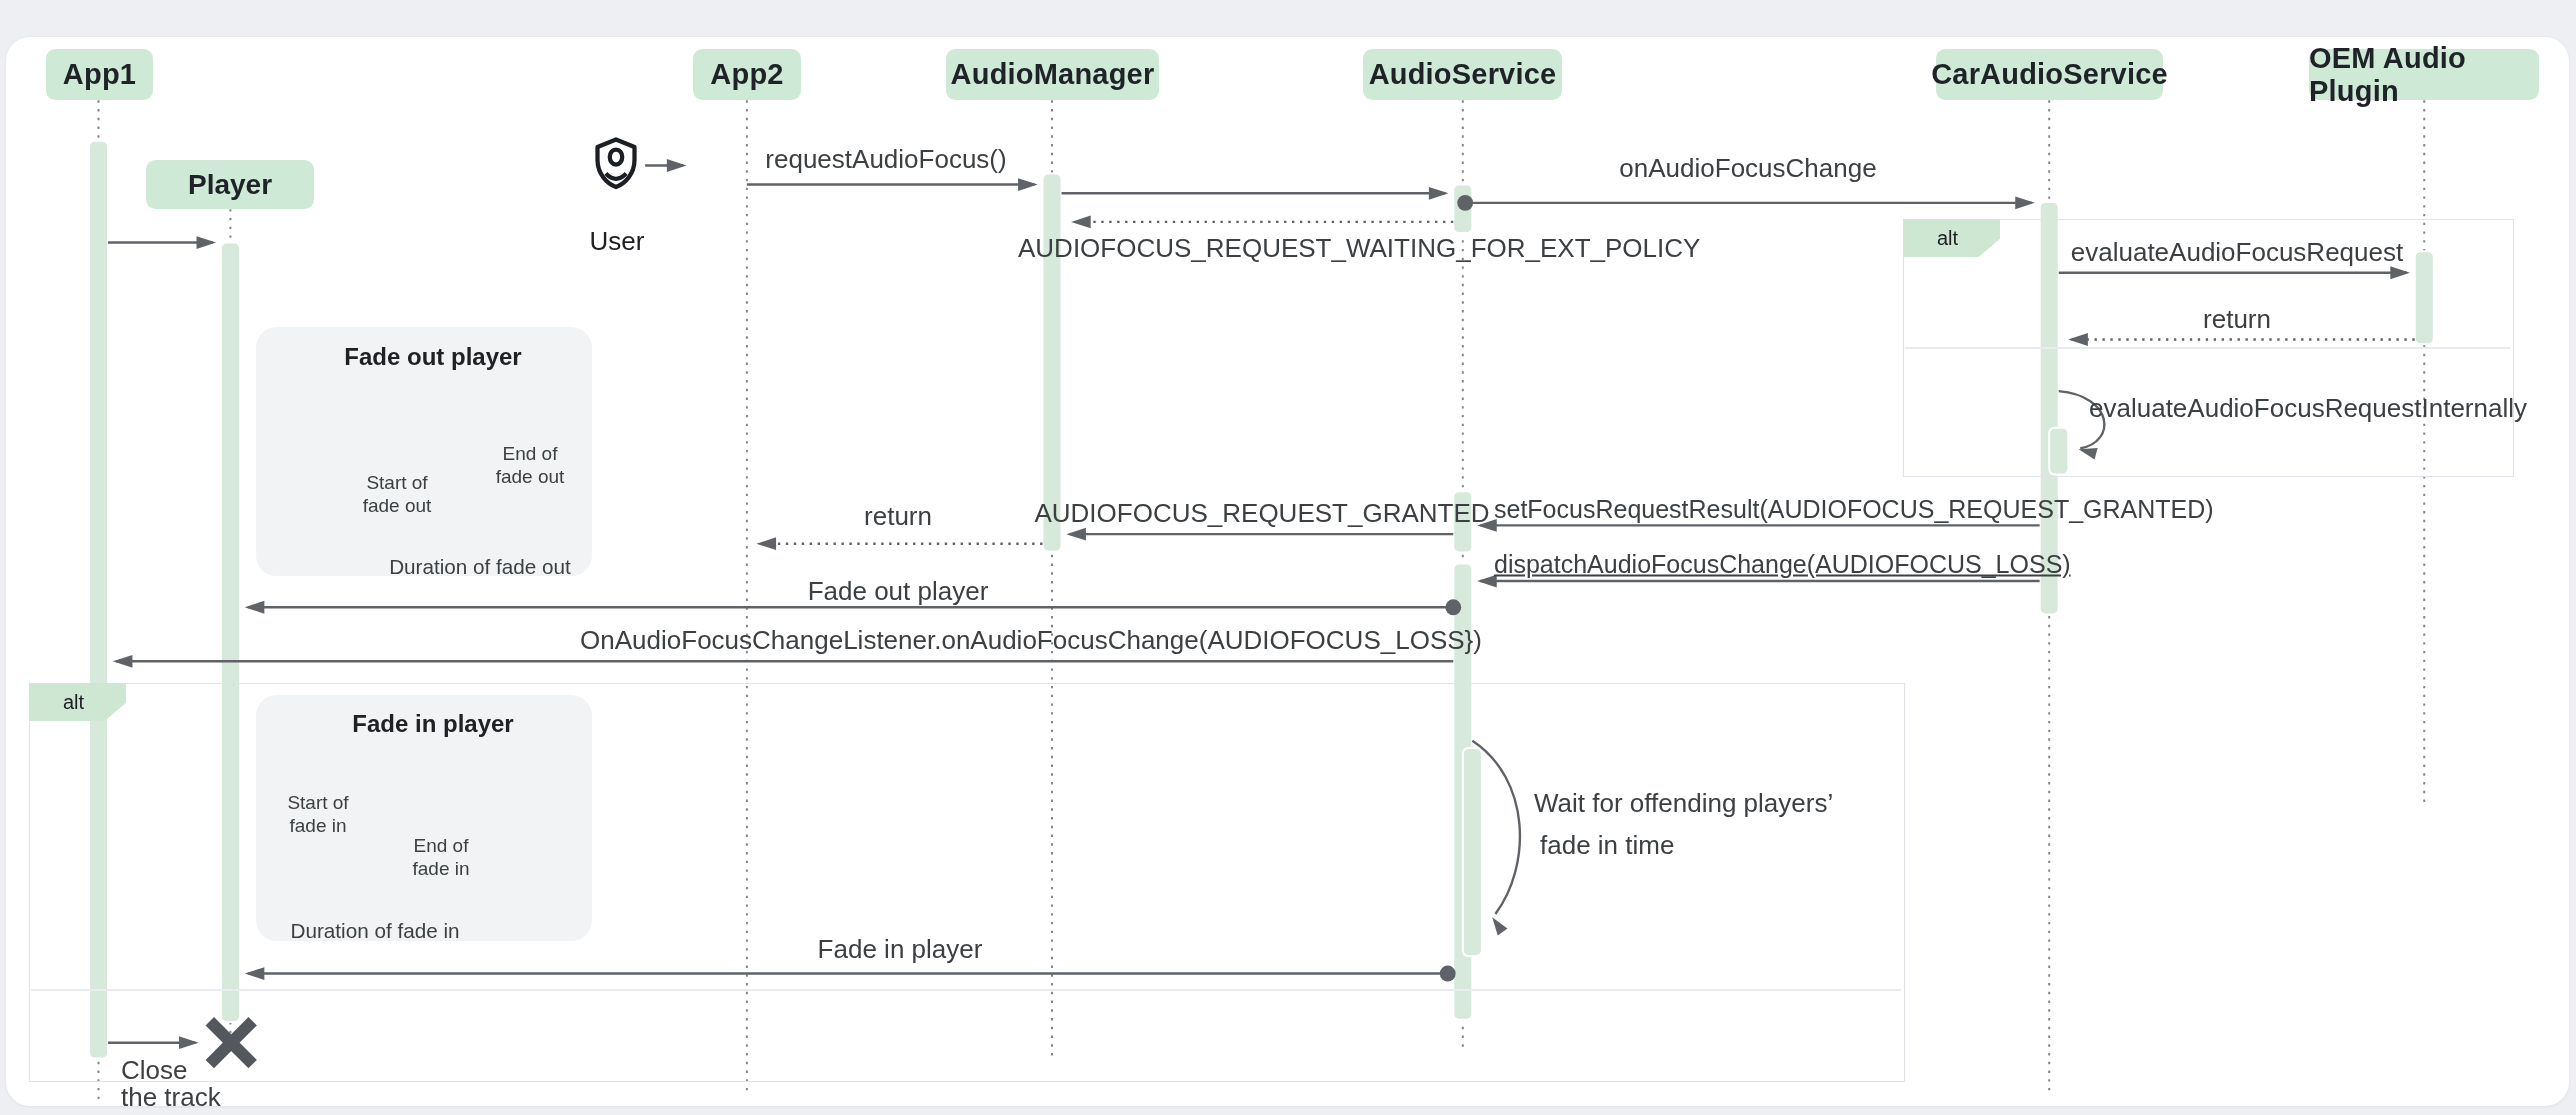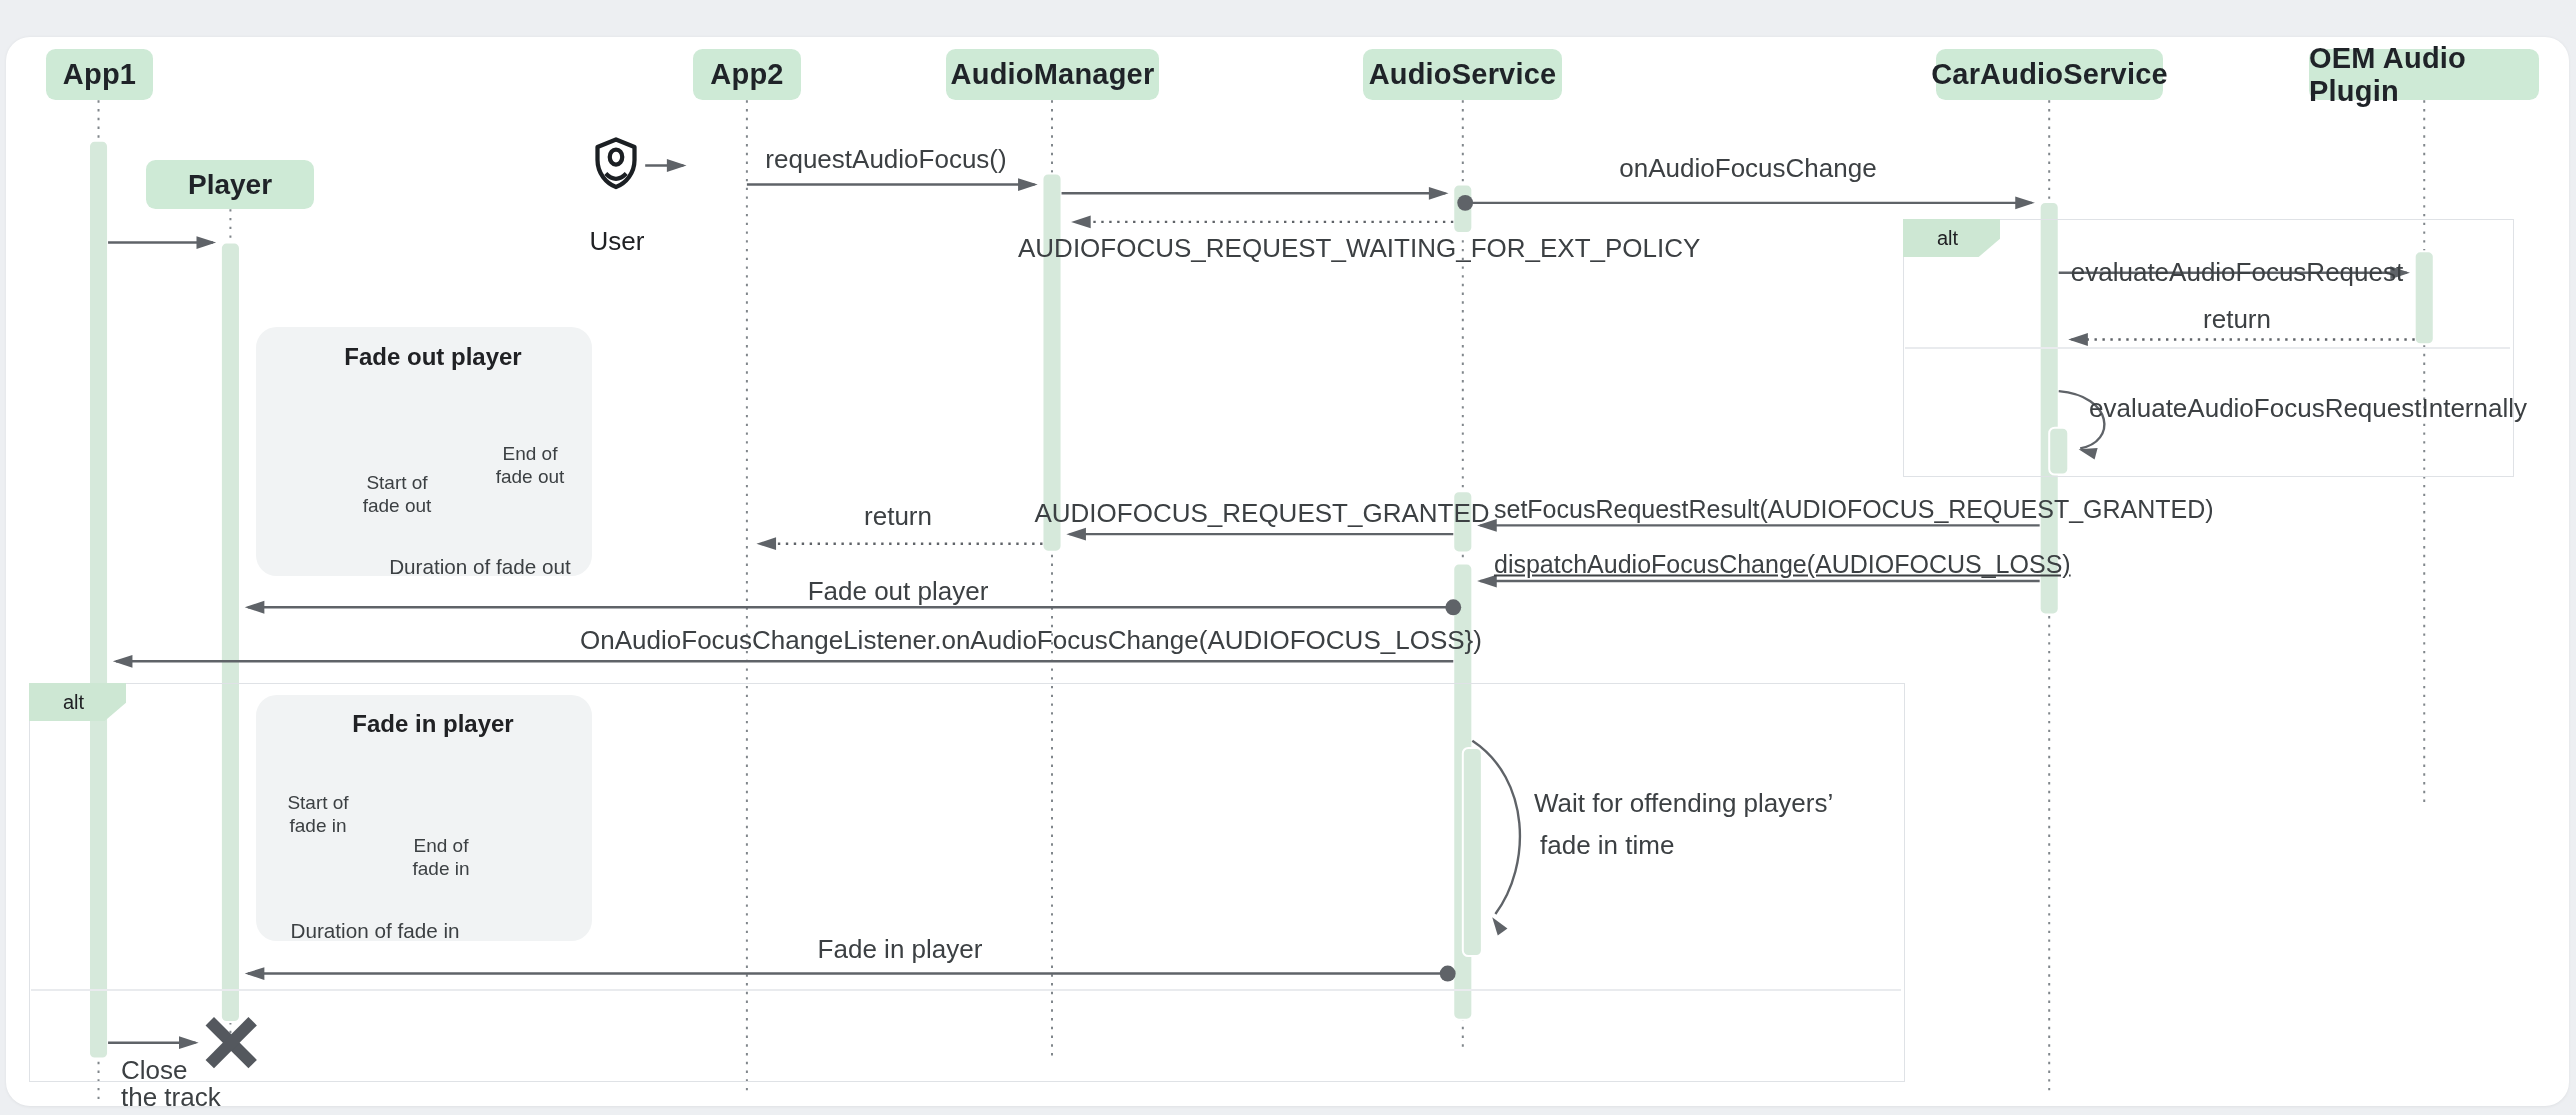--- a/index.html
+++ b/index.html
@@ -157,21 +157,21 @@
   <div class="inset-label" style="left:318px;top:814px;width:83px;">Start of fade in</div>
   <div class="inset-label" style="left:441px;top:857px;width:83px;">End of fade in</div>
   <div class="inset-duration" style="left:375px;top:931px;">Duration of fade in</div>
 
   <div class="wait-line" style="left:1534px;top:788px;">Wait for offending players’</div>
   <div class="wait-line" style="left:1540px;top:830px;">fade in time</div>
 
   <div class="msg" style="left:886px;top:159px;">requestAudioFocus()</div>
   <div class="msg" style="left:1748px;top:168px;">onAudioFocusChange</div>
   <div class="msg left" style="left:1018px;top:248px;">AUDIOFOCUS_REQUEST_WAITING_FOR_EXT_POLICY</div>
-  <div class="msg" style="left:2237px;top:252px;margin-top:20px;">evaluateAudioFocusRequest</div>
+  <div class="msg" style="left:2237px;top:252px;">evaluateAudioFocusRequest</div>
   <div class="msg" style="left:2237px;top:319px;">return</div>
   <div class="msg" style="left:2308px;top:408px;">evaluateAudioFocusRequestInternally</div>
   <div class="msg left small" style="left:1494px;top:509px;">setFocusRequestResult(AUDIOFOCUS_REQUEST_GRANTED)</div>
   <div class="msg" style="left:1262px;top:513px;">AUDIOFOCUS_REQUEST_GRANTED</div>
   <div class="msg" style="left:898px;top:516px;">return</div>
   <div class="msg left small" style="left:1494px;top:564px;text-decoration:underline;">dispatchAudioFocusChange(AUDIOFOCUS_LOSS)</div>
   <div class="msg" style="left:898px;top:591px;">Fade out player</div>
   <div class="msg" style="left:1031px;top:640px;">OnAudioFocusChangeListener.onAudioFocusChange(AUDIOFOCUS_LOSS})</div>
   <div class="msg" style="left:900px;top:949px;">Fade in player</div>
   <div class="close-line" style="left:121px;top:1055px;">Close</div>

